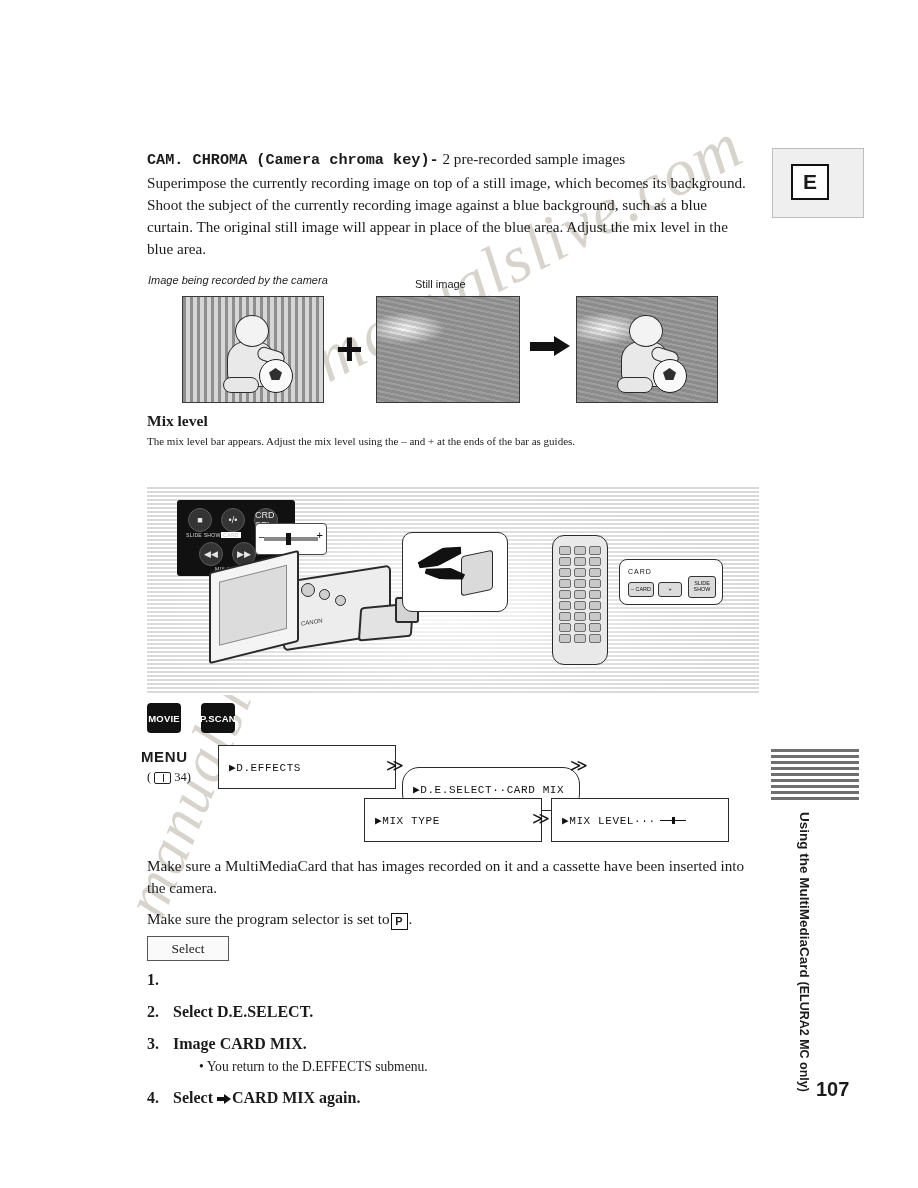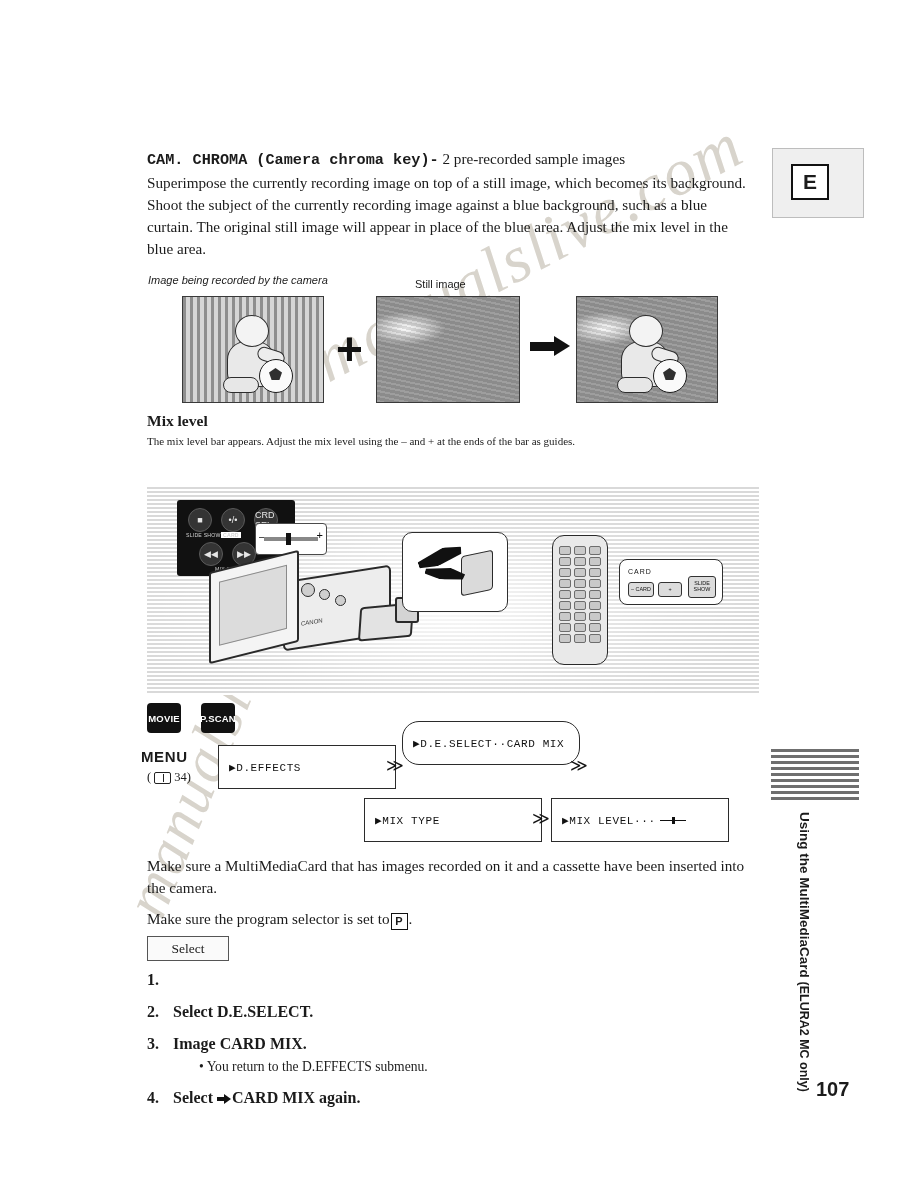--- a/index.html
+++ b/index.html
@@ -456,21 +456,21 @@
     background: #fff;
     border: 1.4px solid #2b2b2b;
     font-family: "Liberation Mono", monospace;
     font-size: 11px;
     color: #111;
     display: flex; align-items: center;
     padding-left: 10px;
     letter-spacing: .6px;
   }
   .m1 { left: 218px; top: 745px; width: 166px; height: 42px; }
-  .m2 { left: 402px; top: 721px; width: 166px; height: 42px; border-radius: 17px; }
+  .m2 { left: 402px; top: 767px; width: 166px; height: 42px; border-radius: 17px; }
   .m3 { left: 364px; top: 798px; width: 166px; height: 42px; }
   .m4 { left: 551px; top: 798px; width: 166px; height: 42px; }
 
   .chev {
     position: absolute;
     color: #111;
     font-family: "Liberation Sans", sans-serif;
     font-size: 17px;
     letter-spacing: -3px;
   }

